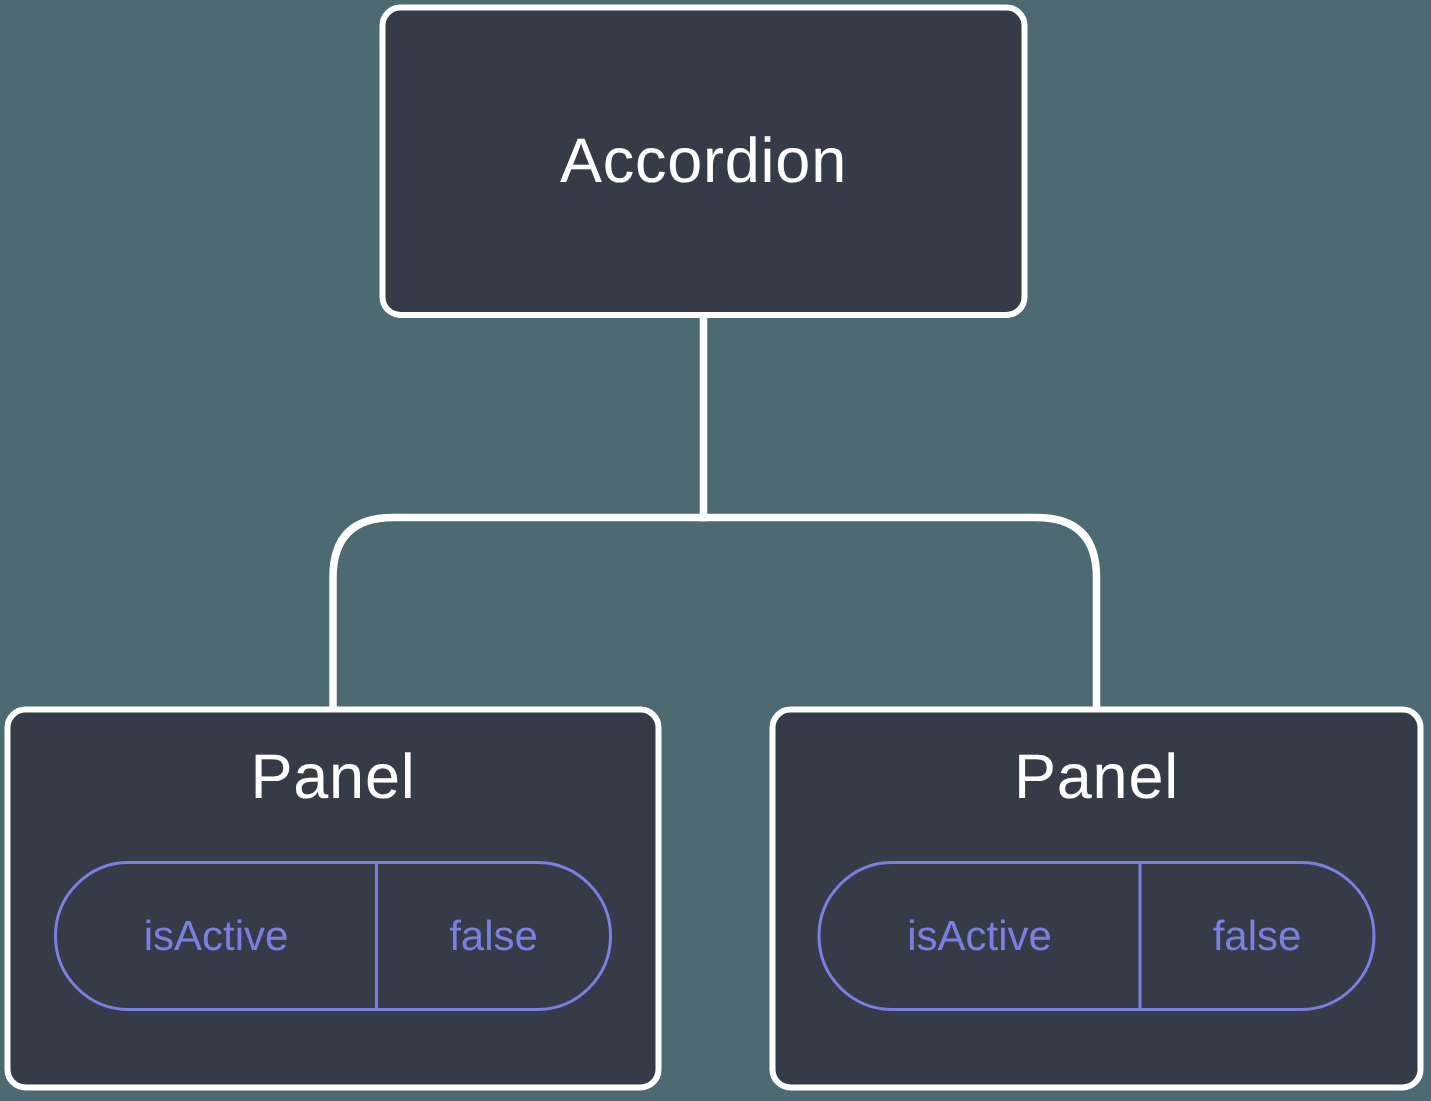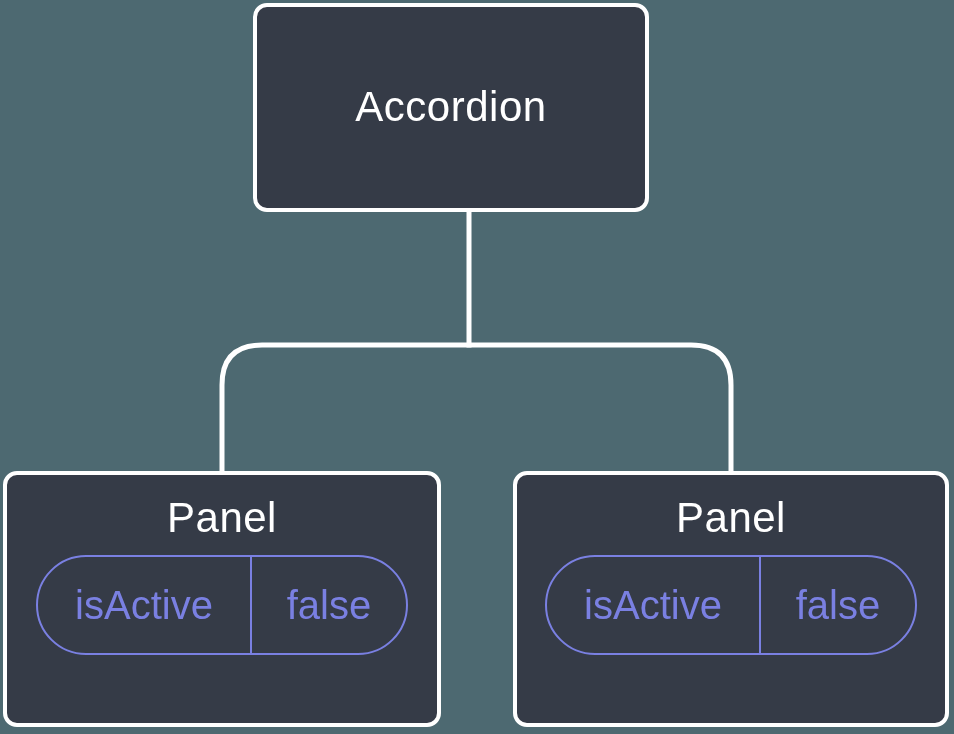--- a/index.html
+++ b/index.html
@@ -32,21 +32,21 @@
   .node {
     position: absolute;
     box-sizing: border-box;
     background: var(--node-fill, #353B47);
     border: 4px solid var(--node-border, #FFFFFF);
     border-radius: 14px;
   }
   .node-accordion {
     left: 253px;
     top: 3px;
-    width: 396px;
+    width: 432px;
     height: 209px;
     display: flex;
     align-items: center;
     justify-content: center;
   }
   .node-panel {
     top: 471px;
     width: 438px;
     height: 256px;
     display: flex;
@@ -58,30 +58,30 @@
   .node-panel-right { left: 513px; width: 436px; }
   .node-label {
     color: var(--label-text, #FFFFFF);
     font-size: 42px;
     font-weight: 500;
     line-height: 1.2;
     letter-spacing: 0.5px;
     white-space: nowrap;
   }
   .state-pill {
-    margin-top: 12px;
+    margin-top: 31px;
     width: 372px;
     height: 100px;
     box-sizing: border-box;
     border: 2.5px solid var(--state-accent, #7A80E2);
     border-radius: 50px;
     display: flex;
     align-items: stretch;
     color: var(--state-accent, #7A80E2);
-    font-size: 40px;
+    font-size: 28px;
     line-height: 1;
   }
   .pill-cell {
     display: flex;
     align-items: center;
     justify-content: center;
     white-space: nowrap;
   }
   .pill-cell-key { width: 212px; }
   .pill-cell-value {

